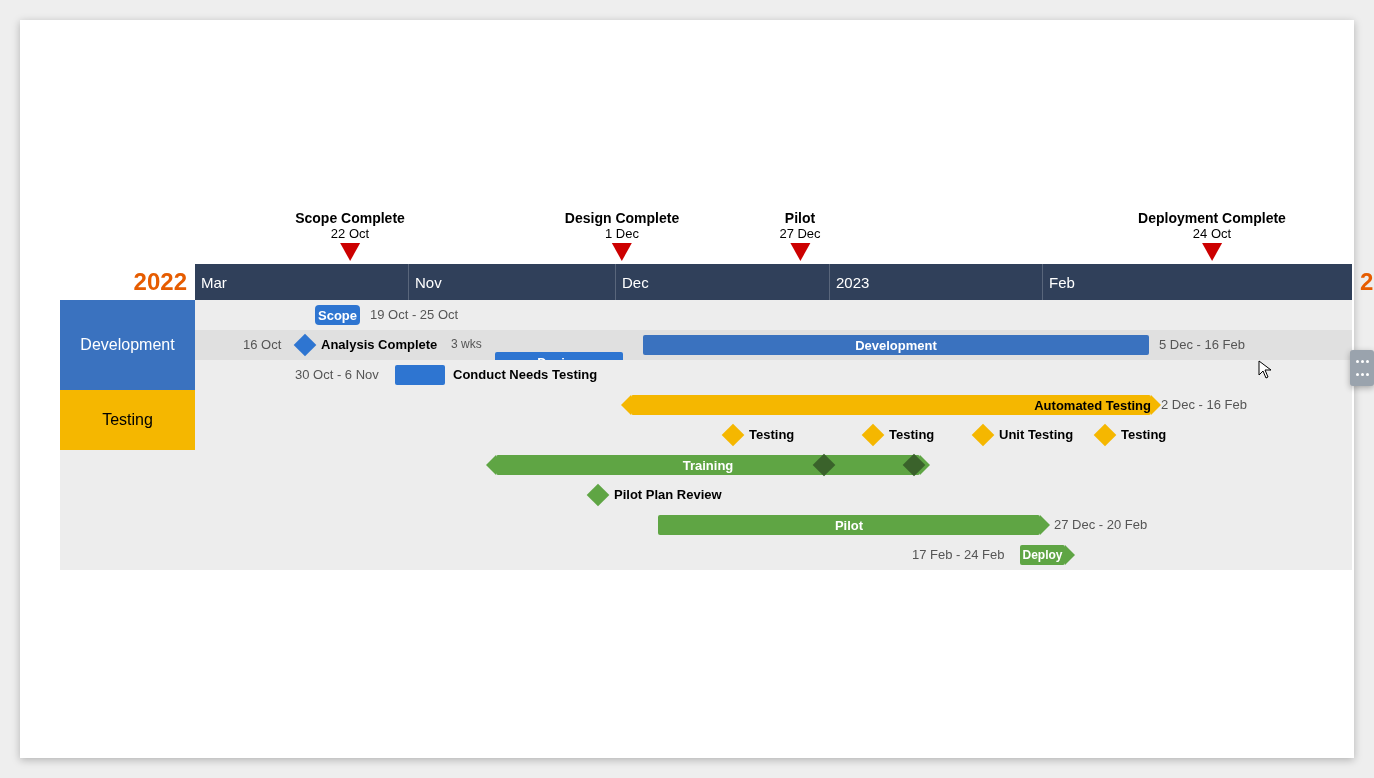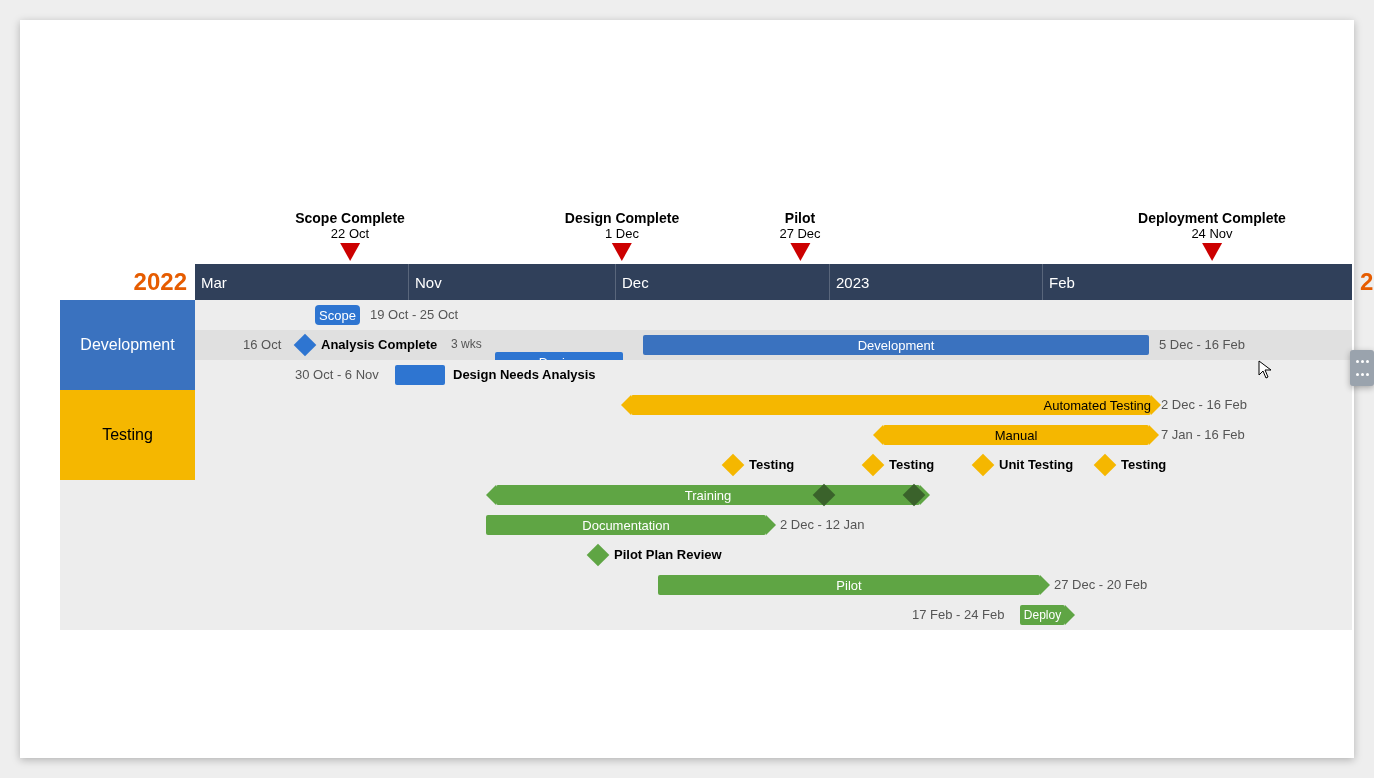--- a/index.html
+++ b/index.html
@@ -100,21 +100,21 @@
     margin:2px auto 0 auto;
   }
 
   
   .bar{
     position:absolute;
     height:20px;
     top:5px;
     border-radius:2px;
     color:#fff;
-    font-weight:normal;
+    font-weight:bold;
     font-size:13px;
     display:flex;
     align-items:center;
     justify-content:center;
     white-space:nowrap;
   }
   .bar.blue{ background:#2e75d1; }
   .bar.blue2{ background:#3a72bf; }
   .bar.yellow{ background:#f5b700; color:#000;}
   .bar.green{ background:#5fa544; }
@@ -203,21 +203,21 @@
         <span class="date">1 Dec</span>
         <div class="tri"></div>
       </div>
       <div class="mstone" style="left:740px; top:190px;">
         <span>Pilot</span>
         <span class="date">27 Dec</span>
         <div class="tri"></div>
       </div>
       <div class="mstone" style="left:1152px; top:190px;">
         <span>Deployment Complete</span>
-        <span class="date">24 Nov</span>
+        <span class="date">24 Oct</span>
         <div class="tri"></div>
       </div>
     </div>
 
     <div style="display:flex;">
       <div style="width:135px;flex:0 0 135px;position:relative;">
       </div>
       <div class="tl-header" style="flex:1;">
         <span class="year-left">2022</span>
         <span class="year-right">2023</span>
@@ -241,39 +241,33 @@
           <div class="diamond blue" style="left:110px;"></div>
           <div class="lbl bold" style="left:126px;">Analysis Complete</div>
           <div class="lbl right" style="left:256px;font-size:12px;">3 wks</div>
           <div class="bar blue" style="left:300px;width:128px;margin-top:17px;">Design</div>
           <div class="bar blue2" style="left:448px;width:506px;">Development</div>
           <div class="lbl right" style="left:964px;">5 Dec - 16 Feb</div>
         </div>
         <div class="row alt">
           <div class="lbl right" style="left:100px;">30 Oct - 6 Nov</div>
           <div class="bar blue" style="left:200px;width:50px;"></div>
-          <div class="lbl bold" style="left:258px;">Design Needs Analysis</div>
+          <div class="lbl bold" style="left:258px;">Conduct Needs Testing</div>
         </div>
       </div>
     </div>
 
     <div class="row-container">
       <div class="swimlane-col lane-test" style="color:#000;">Testing</div>
       <div class="tl-col">
         <div class="row alt">
           <div class="bar yellow arrow-l arrow-r" style="left:436px;width:520px;color:#f5b700;justify-content:flex-end;">
             <span style="color:#000;">Automated Testing</span>
           </div>
           <div class="lbl right" style="left:966px;">2 Dec - 16 Feb</div>
-        </div>
-        <div class="row alt">
-          <div class="bar yellow arrow-l arrow-r" style="left:688px;width:266px;color:#f5b700;">
-            <span style="color:#000;">Manual</span>
-          </div>
-          <div class="lbl right" style="left:966px;">7 Jan - 16 Feb</div>
         </div>
         <div class="row alt">
           <div class="diamond yellow" style="left:538px;"></div>
           <div class="lbl bold" style="left:554px;">Testing</div>
           <div class="diamond yellow" style="left:678px;"></div>
           <div class="lbl bold" style="left:694px;">Testing</div>
           <div class="diamond yellow" style="left:788px;"></div>
           <div class="lbl bold" style="left:804px;">Unit Testing</div>
           <div class="diamond yellow" style="left:910px;"></div>
           <div class="lbl bold" style="left:926px;">Testing</div>
@@ -284,26 +278,20 @@
     <div class="row-container">
       <div class="tl-col">
         <div class="row alt">
           <div class="bar green arrow-l arrow-r" style="left:436px;width:424px;color:#5fa544;">
             <span style="color:#fff;">Training</span>
           </div>
           <div class="diamond dark" style="left:764px;"></div>
           <div class="diamond dark" style="left:854px;"></div>
         </div>
         <div class="row alt">
-          <div class="bar green arrow-r" style="left:426px;width:280px;color:#5fa544;">
-            <span style="color:#fff;">Documentation</span>
-          </div>
-          <div class="lbl right" style="left:720px;">2 Dec - 12 Jan</div>
-        </div>
-        <div class="row alt">
           <div class="diamond green" style="left:538px;"></div>
           <div class="lbl bold" style="left:554px;">Pilot Plan Review</div>
         </div>
         <div class="row alt">
           <div class="bar green arrow-r" style="left:598px;width:382px;color:#5fa544;">
             <span style="color:#fff;">Pilot</span>
           </div>
           <div class="lbl right" style="left:994px;">27 Dec - 20 Feb</div>
         </div>
         <div class="row alt">

